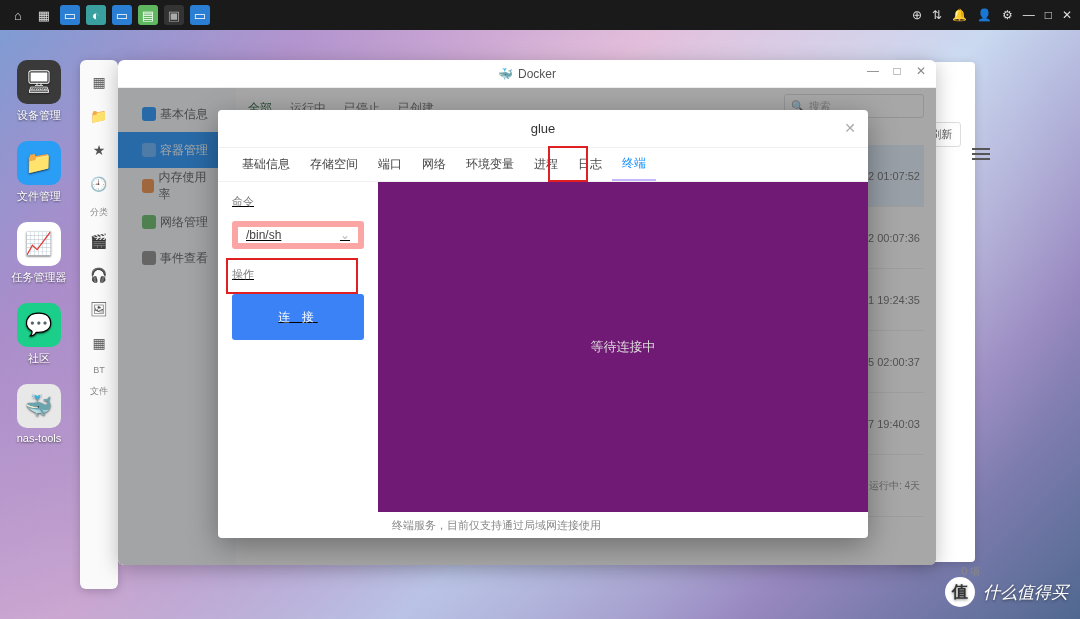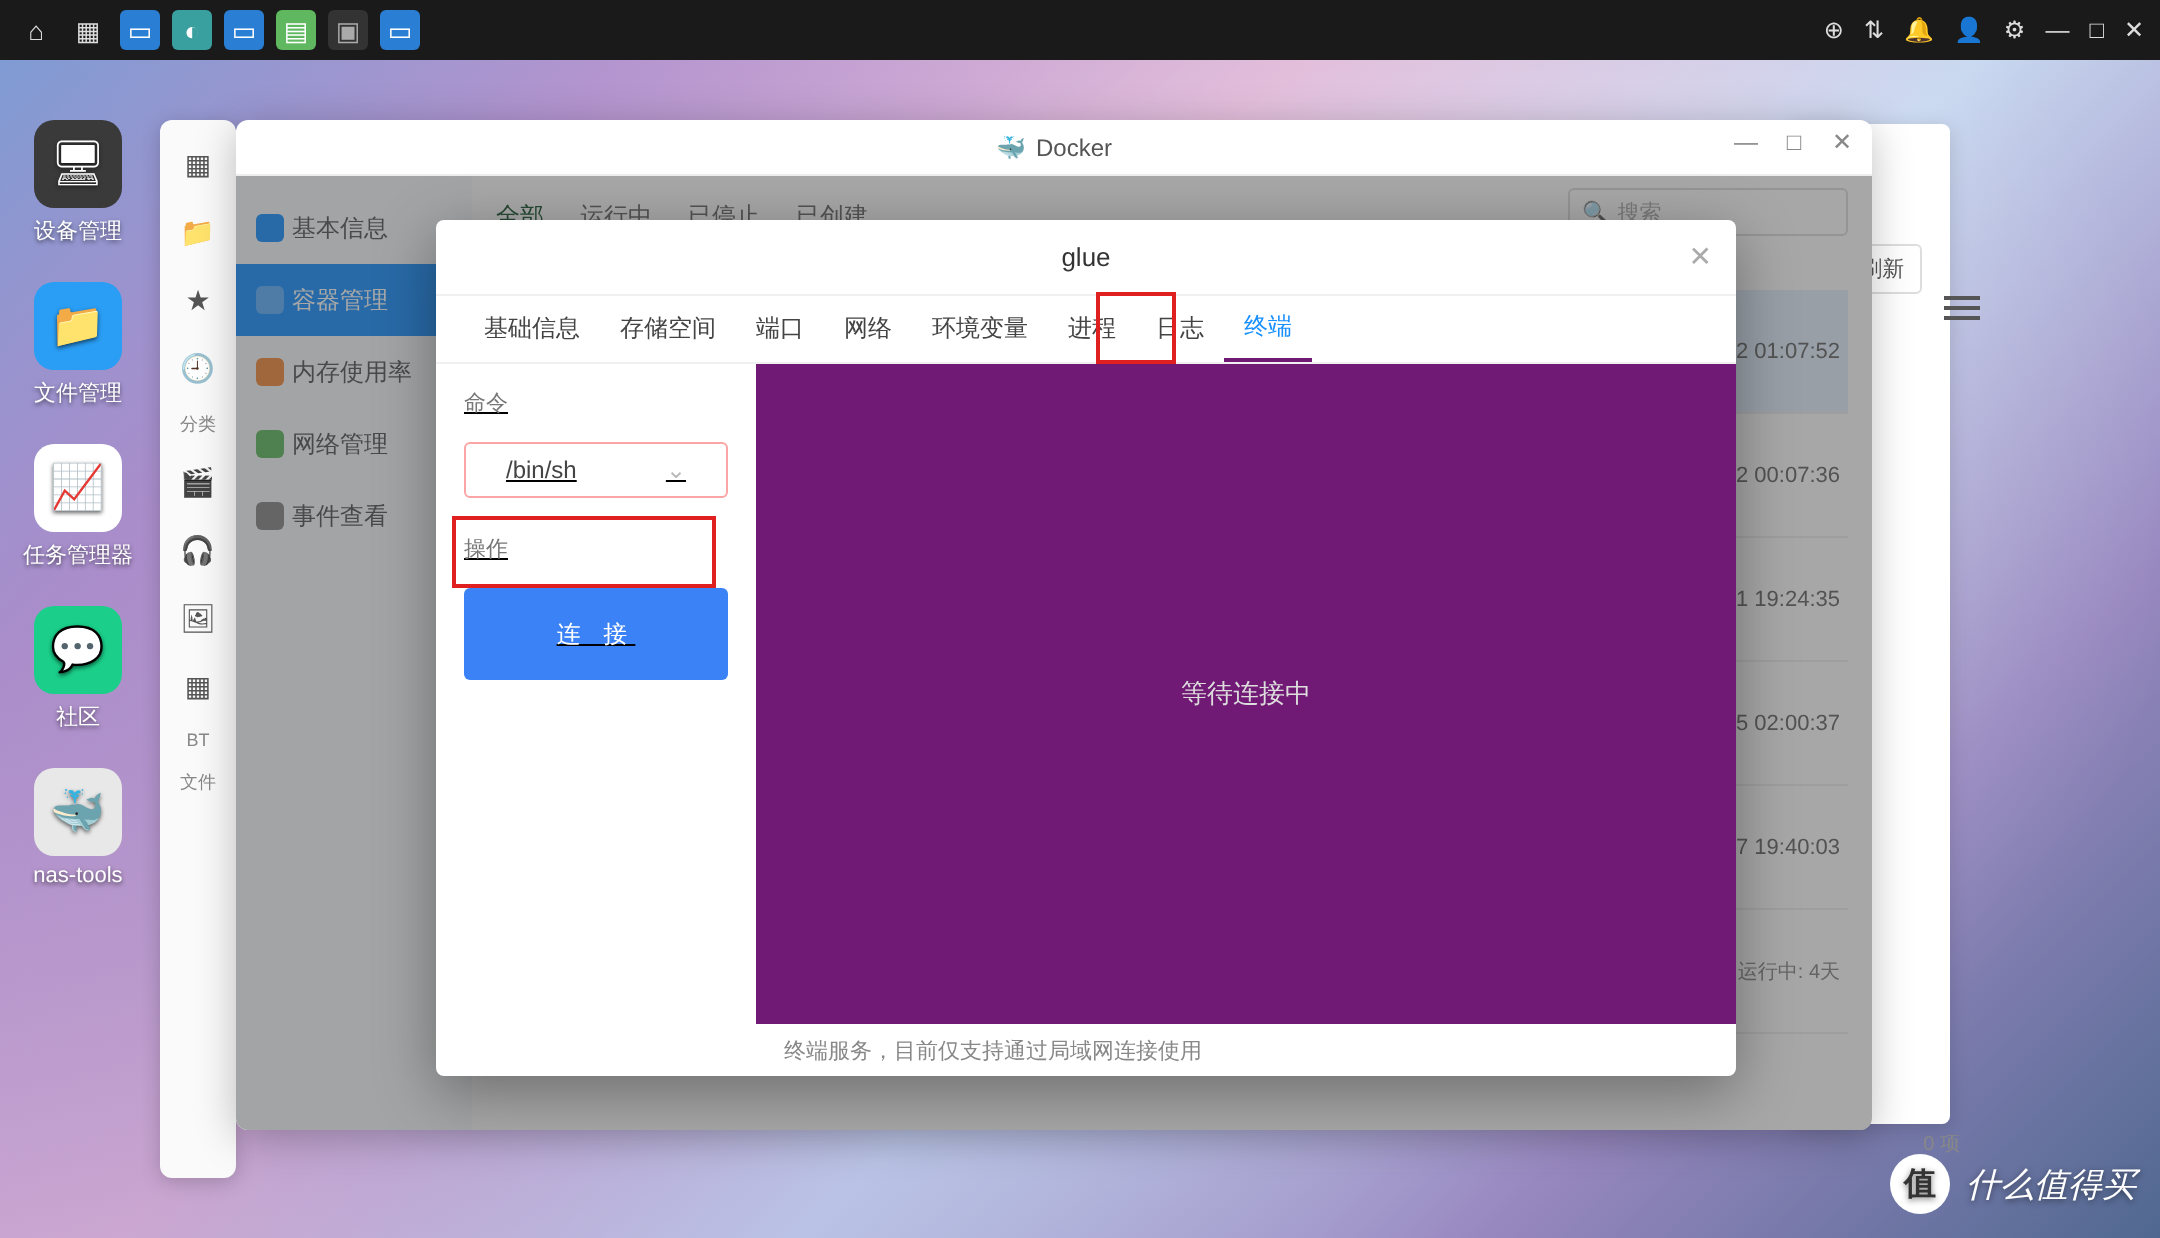--- a/index.html
+++ b/index.html
@@ -40,45 +40,45 @@
 .dw-titlebar .docker-ico { width:14px; height:14px; margin-right:6px; color:#1890ff; }
 .dw-controls { position: absolute; right: 6px; top: 4px; display: flex; gap: 6px; font-size: 12px; color: #888; }
 .dw-controls span { width: 18px; text-align: center; cursor: pointer; }
 
 
 .dw-dim { position: absolute; inset: 28px 0 0 0; background: rgba(60,60,60,0.45); z-index: 8; }
 
 
 .dw-body { position: absolute; top: 28px; left: 0; right: 0; bottom: 0; display: flex; }
 .dw-sidebar { width: 118px; background: #f7f9fb; padding-top: 8px; }
-.sb-item { height: 36px; display: flex; align-items: center; padding: 0 10px; font-size: 12px; color: #555; gap: 4px; }
+.sb-item { height: 36px; display: flex; align-items: center; padding: 0 24px; font-size: 12px; color: #555; gap: 4px; }
 .sb-item.active { background: #1890ff; color: #fff; }
 .sb-ico { width: 14px; height: 14px; border-radius: 3px; display: inline-block; }
 .dw-main { flex: 1; padding: 8px 12px; position: relative; }
 .dw-tabs-top { display: flex; gap: 18px; font-size: 12px; color: #666; padding: 4px 0 8px; }
 .dw-tabs-top .active { color: #14532d; }
 .dw-search { position: absolute; right: 12px; top: 6px; width: 140px; height: 24px; border: 1px solid #ddd; border-radius: 3px; font-size: 11px; padding: 0 6px; color: #aaa; display:flex; align-items:center; gap:4px; }
 .dw-list { margin-top: 20px; }
 .dw-row { height: 62px; border-bottom: 1px solid #eee; display: flex; align-items: center; font-size: 11px; color: #666; gap: 12px; padding: 0 4px; }
 .dw-row.sel { background: #e3f1ff; }
 .dw-row .avatar { width: 28px; height: 28px; border-radius: 50%; background: #1890ff; color:#fff; display:flex; align-items:center; justify-content:center; font-size:12px; }
 .dw-row .info { flex: 1; }
 .dw-row .meta { display:flex; gap:20px; font-size:10px; color:#888; }
 
 
 .glue-modal { position: absolute; left: 218px; top: 110px; width: 650px; height: 428px; background: #fff; border-radius: 4px; z-index: 20; box-shadow: 0 8px 30px rgba(0,0,0,0.35); display: flex; flex-direction: column; }
 .gm-title { height: 38px; display: flex; align-items: center; justify-content: center; font-size: 13px; color: #333; position: relative; border-bottom: 1px solid #f0f0f0; }
 .gm-close { position: absolute; right: 12px; top: 10px; font-size: 14px; color: #aaa; cursor: pointer; }
 .gm-tabs { height: 34px; display: flex; align-items: center; padding: 0 14px; gap: 0; font-size: 12px; color: #444; border-bottom: 1px solid #f0f0f0; }
 .gm-tab { padding: 0 10px; height: 100%; display: flex; align-items: center; cursor: pointer; }
-.gm-tab.active { color: #1890ff; border-bottom: 2px solid #701a75; }
+.gm-tab.active { color: #1890ff; border-bottom: 2px solid #c4b5fd; }
 .gm-body { flex: 1; display: flex; }
 .gm-left { width: 160px; padding: 12px 14px; display: flex; flex-direction: column; gap: 12px; text-decoration: underline; }
 .gm-label { font-size: 11px; color: #777; }
-.gm-select { height: 28px; border: 1px solid #fca5a5; border-radius: 3px; font-size: 12px; padding: 0 20px; display: flex; align-items: center; justify-content: space-between; color: #444; }
+.gm-select { height: 28px; border: 6px solid #fca5a5; border-radius: 3px; font-size: 12px; padding: 0 8px; display: flex; align-items: center; justify-content: space-between; color: #444; }
 .gm-connect { height: 46px; background: #3b82f6; color: #fff; font-size: 12px; display: flex; align-items: center; justify-content: center; border-radius: 3px; letter-spacing: 4px; cursor: pointer; }
 .gm-term { flex: 1; background: #701a75; display: flex; align-items: center; justify-content: center; color: #ddd; font-size: 13px; }
 .gm-foot { height: 26px; font-size: 11px; color: #888; padding: 0 14px 0 174px; display: flex; align-items: center; }
 
 
 .redbox { position: absolute; border: 2px solid #e02020; z-index: 30; pointer-events: none; }
 
 
 .watermark { position: absolute; right: 12px; bottom: 12px; display: flex; align-items: center; gap: 8px; color: #fff; font-size: 17px; font-weight: 500; text-shadow: 0 1px 3px rgba(0,0,0,0.5); z-index: 50; font-style: italic; }
 .wm-badge { width: 30px; height: 30px; border-radius: 50%; background: #fff; color: #333; display: flex; align-items: center; justify-content: center; font-size: 16px; font-weight: bold; font-style: normal; }

